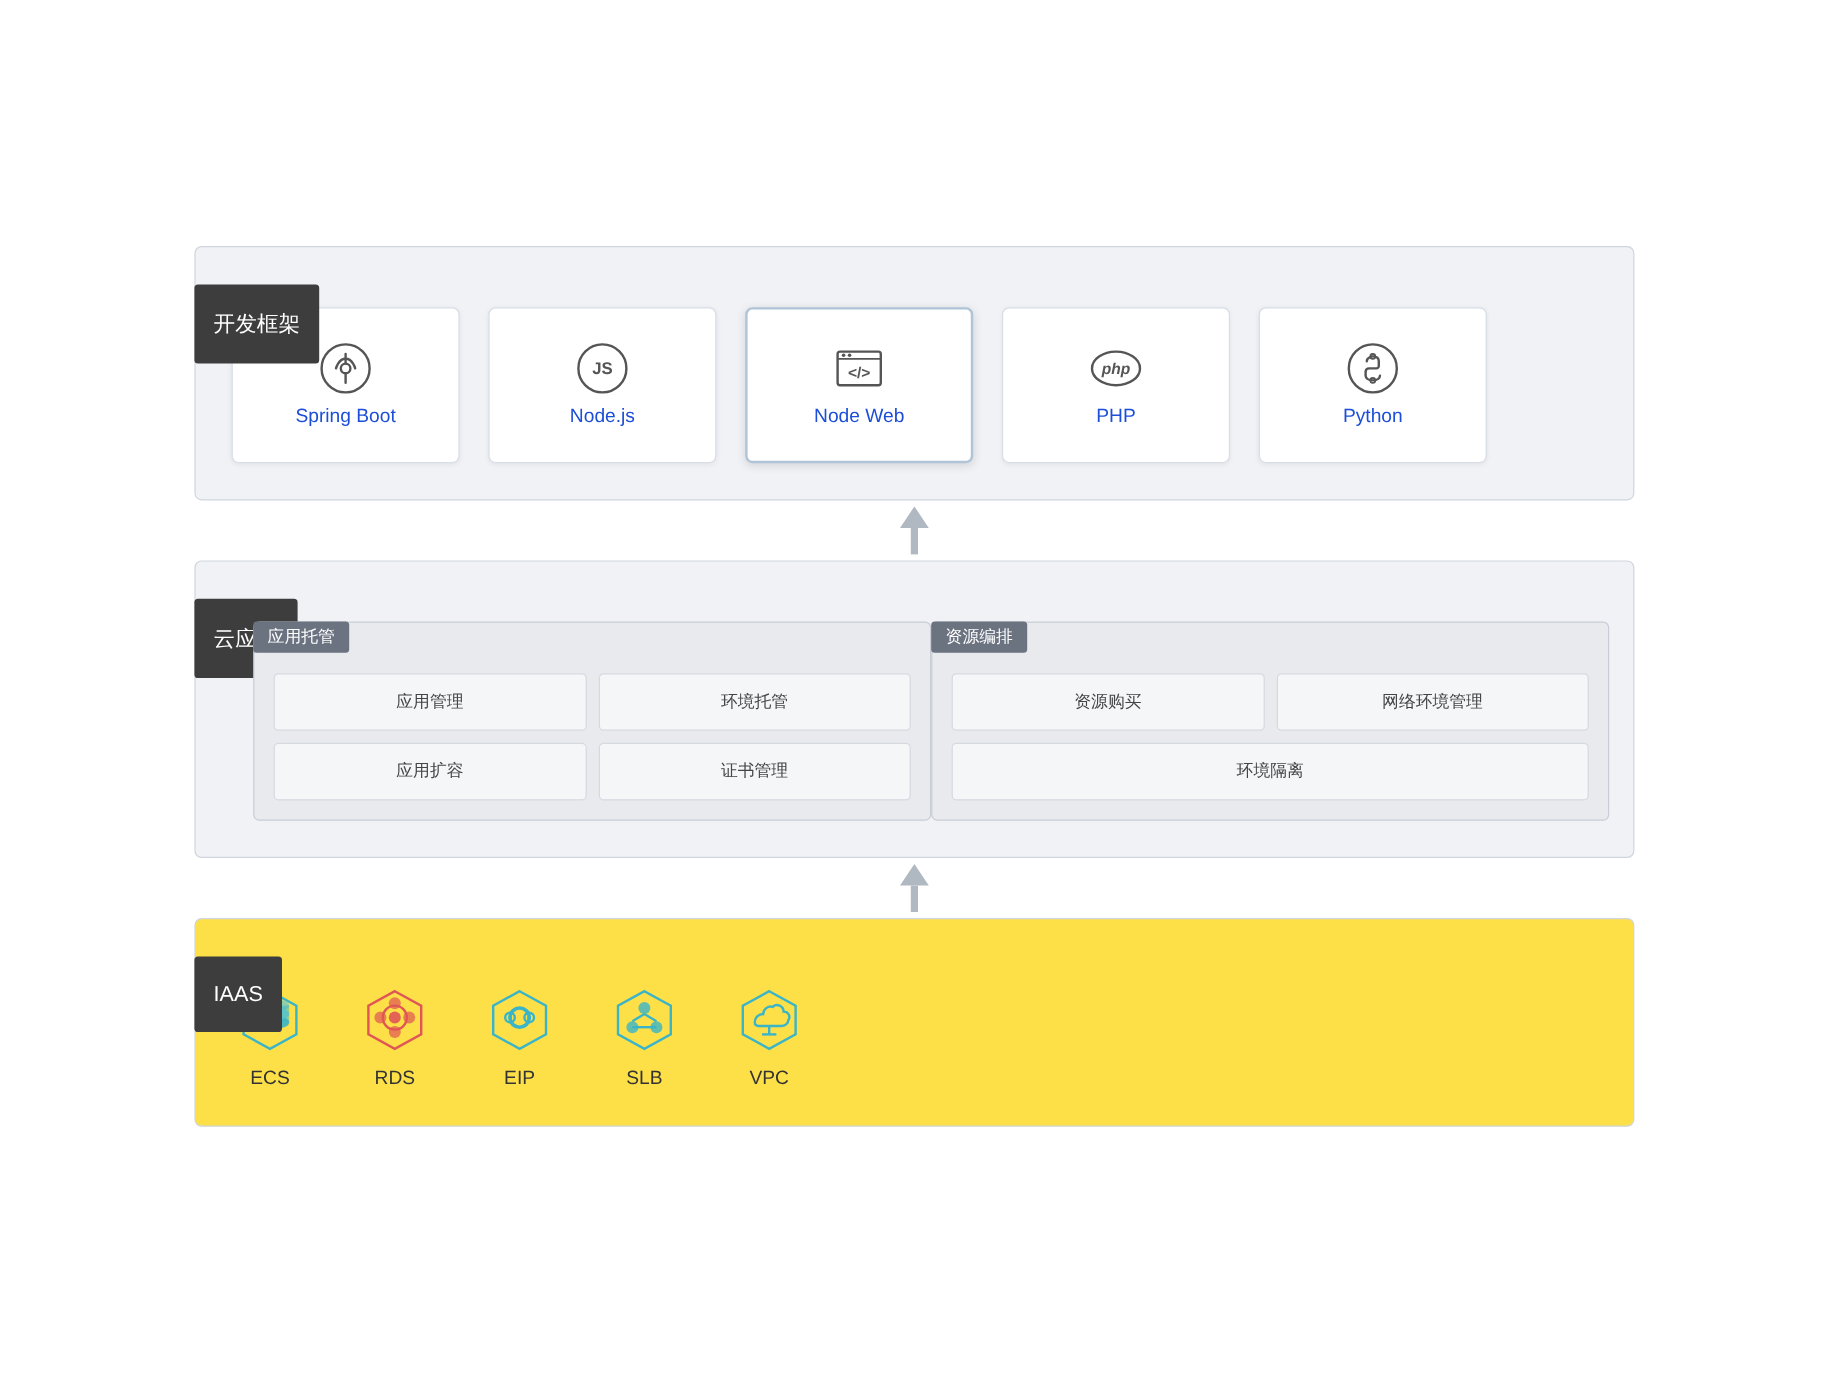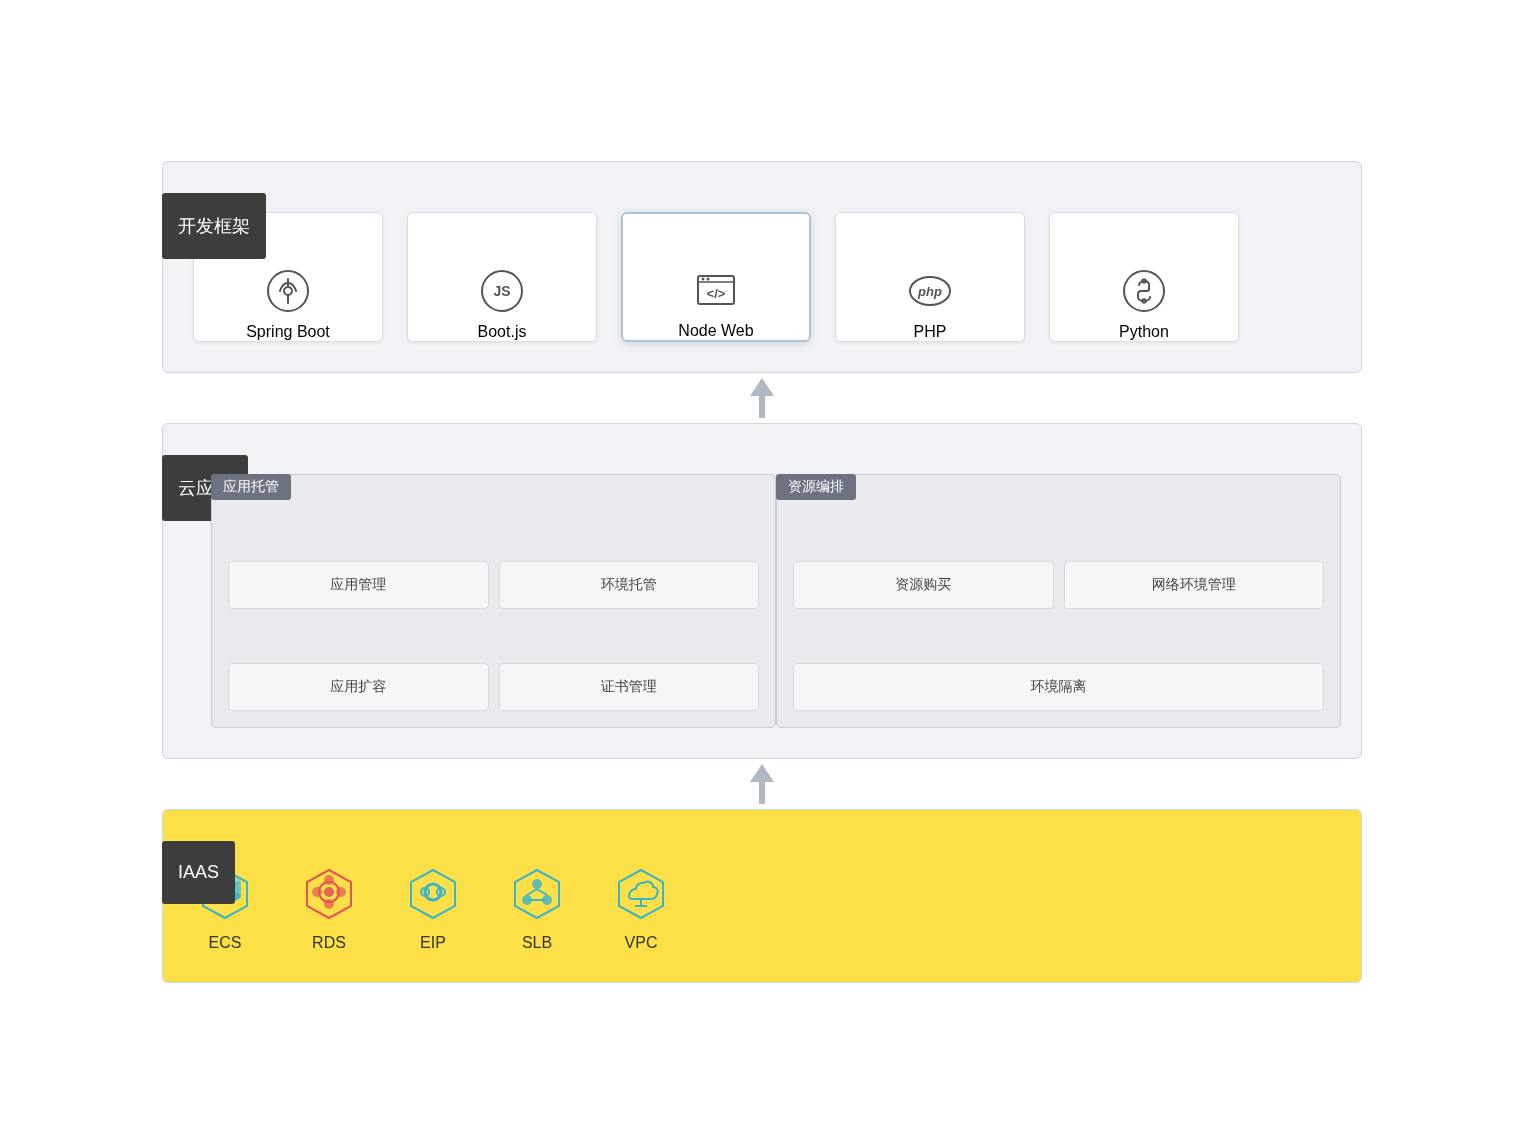--- a/index.html
+++ b/index.html
@@ -60,24 +60,24 @@
     }
     .framework-card {
       background: #fff;
       border: 1.5px solid #d8dde6;
       border-radius: 6px;
       width: 190px;
       height: 130px;
       display: flex;
       flex-direction: column;
       align-items: center;
-      justify-content: flex-end;
+      justify-content: center;
       gap: 10px;
       font-size: 16px;
-      color: #000000;
+      color: #1d4ed8;
       box-shadow: 0 1px 4px rgba(0,0,0,0.06);
     }
     .framework-card.highlighted {
       border: 2px solid #b0c4d8;
       box-shadow: 0 2px 8px rgba(0,0,0,0.12);
     }
     .framework-icon {
       width: 44px;
       height: 44px;
       display: flex;
@@ -123,21 +123,20 @@
       grid-template-columns: 1fr 1fr;
     }
     .sub-cell {
       background: #f5f6f8;
       border: 1px solid #d5d9e0;
       border-radius: 4px;
       text-align: center;
       padding: 14px 8px;
       font-size: 14px;
       color: #444;
-      margin-top: 44px;
     }
     .sub-cell.span2 {
       grid-column: span 2;
     }
 
     
     .iaas-section {
       position: relative;
       background: #fde047;
       border: 1.5px solid #d0d5dd;
@@ -191,21 +190,21 @@
         <span>Spring Boot</span>
       </div>
 
       <div class="framework-card">
         <div class="framework-icon">
           <svg width="44" height="44" viewBox="0 0 44 44">
             <circle cx="22" cy="22" r="20" fill="none" stroke="#555" stroke-width="2"></circle>
             <text x="22" y="27" text-anchor="middle" font-size="14" font-weight="bold" fill="#555">JS</text>
           </svg>
         </div>
-        <span>Boot.js</span>
+        <span>Node.js</span>
       </div>
 
       <div class="framework-card highlighted">
         <div class="framework-icon">
           <svg width="44" height="44" viewBox="0 0 44 44">
             <rect x="4" y="8" width="36" height="28" rx="2" fill="none" stroke="#555" stroke-width="2"></rect>
             <line x1="4" y1="14" x2="40" y2="14" stroke="#555" stroke-width="1.5"></line>
             <circle cx="9" cy="11" r="1.5" fill="#555"></circle>
             <circle cx="14" cy="11" r="1.5" fill="#555"></circle>
             <text x="22" y="30" text-anchor="middle" font-size="13" font-weight="bold" fill="#555">&lt;/&gt;</text>

